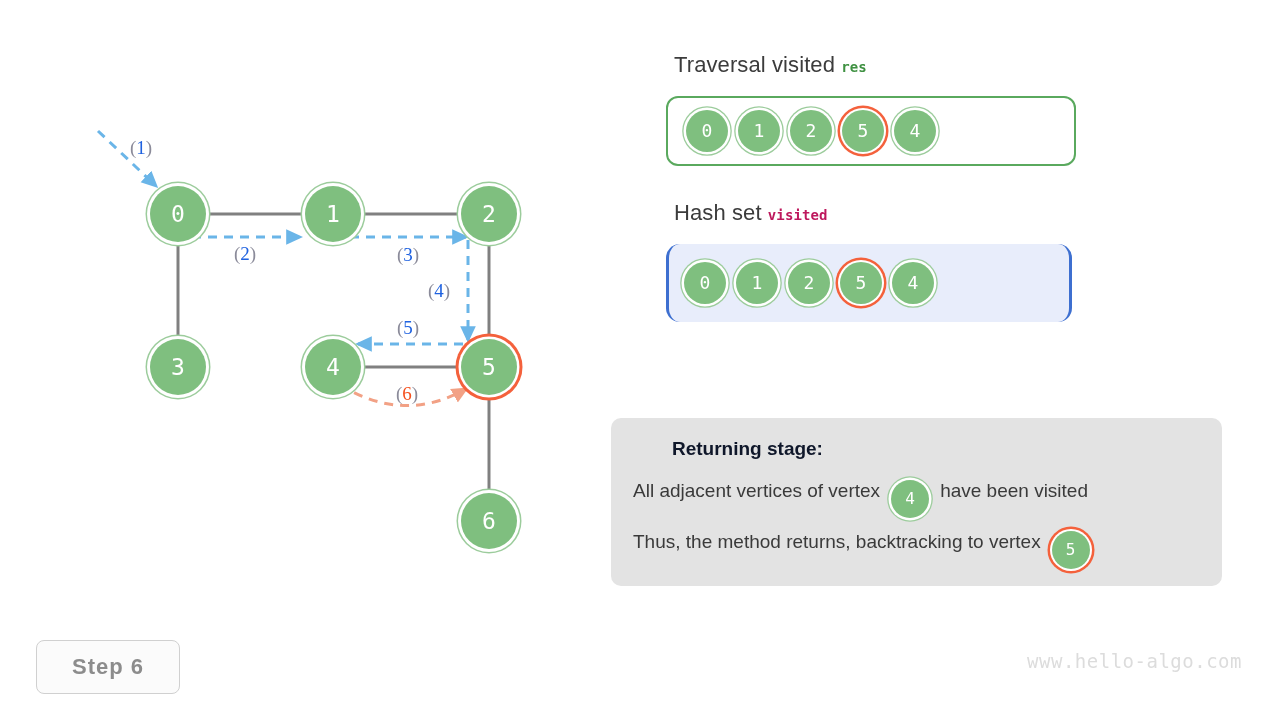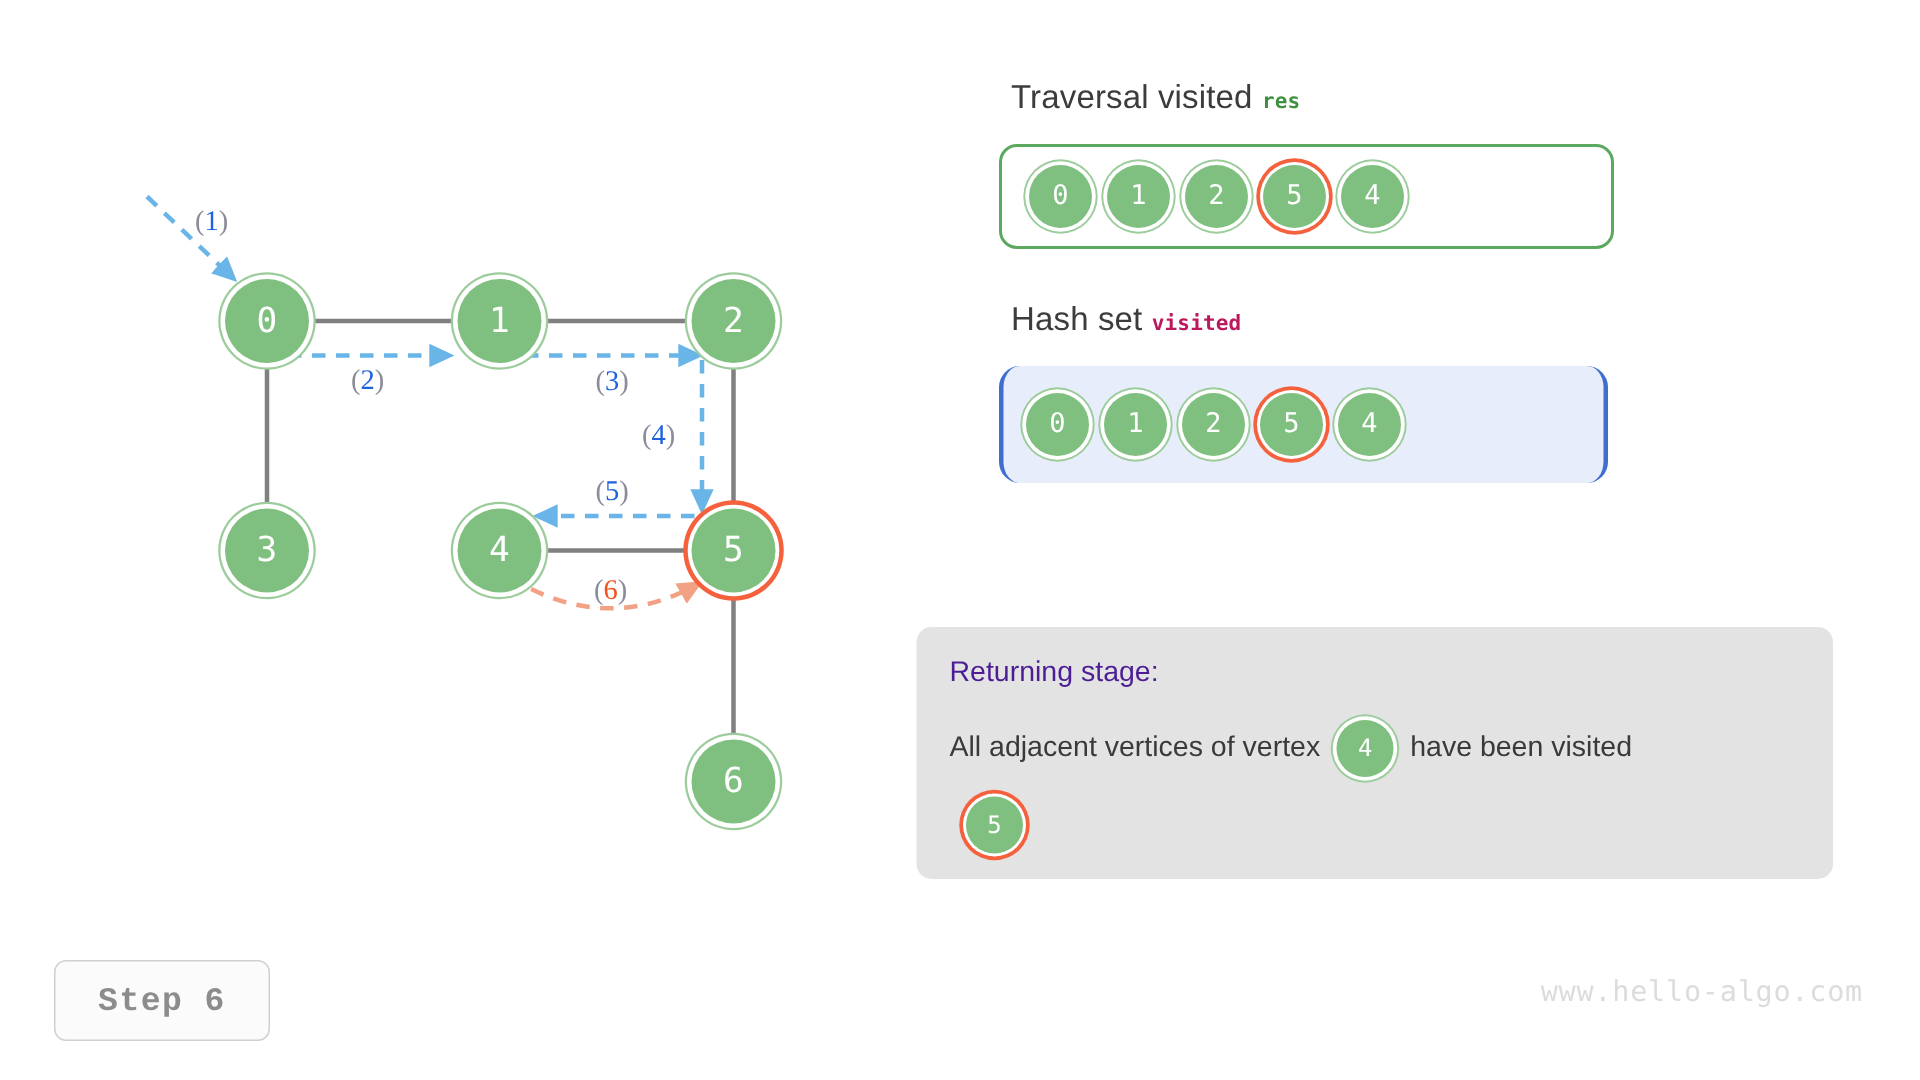--- a/index.html
+++ b/index.html
@@ -140,27 +140,28 @@
     top: 418px;
     width: 611px;
     height: 168px;
     background: #e3e3e3;
     border-radius: 10px;
     box-sizing: border-box;
     padding: 20px 22px 0 22px;
   }
   #info-title {
     font-size: 19px;
-    font-weight: normal;
-    color: #4c1d95;
+    font-weight: bold;
+    color: #0f172a;
     margin-bottom: 20px;
+    margin-left: 39px;
   }
   .info-line {
     display: flex;
-    align-items: center;
+    align-items: flex-start;
     font-size: 19px;
     color: #3a3a3a;
     margin-bottom: 13px;
     white-space: nowrap;
   }
   .info-line .cell {
     width: 38px; height: 38px;
     font-size: 16px;
     margin: 0 11px;
   }
@@ -169,21 +170,21 @@
   #step-badge {
     position: absolute;
     left: 36px; top: 640px;
     width: 144px; height: 54px;
     border: 1.5px solid #d0d0d0;
     border-radius: 8px;
     background: #fbfbfb;
     display: flex;
     align-items: center;
     justify-content: center;
-    font-family: Liberation Mono, monospace;
+    font-family: Liberation Sans, sans-serif;
     font-size: 22px;
     font-weight: bold;
     color: #8c8c8c;
     letter-spacing: 1px;
     box-sizing: border-box;
   }
   #watermark {
     position: absolute;
     right: 38px; top: 650px;
     font-family: "DejaVu Sans Mono", "Liberation Mono", monospace;
@@ -298,20 +299,21 @@
   </div>
 
   <div id="info-box">
     <div id="info-title">Returning stage:</div>
     <div class="info-line">
       <span>All adjacent vertices of vertex</span>
       <span class="cell">4</span>
       <span>have been visited</span>
     </div>
     <div class="info-line">
+      <span>Thus, the method returns, backtracking to vertex</span>
       <span class="cell highlight">5</span>
     </div>
   </div>
 
   <div id="step-badge">Step 6</div>
   <div id="watermark">www.hello-algo.com</div>
 
 </div>
 
 </body></html>

